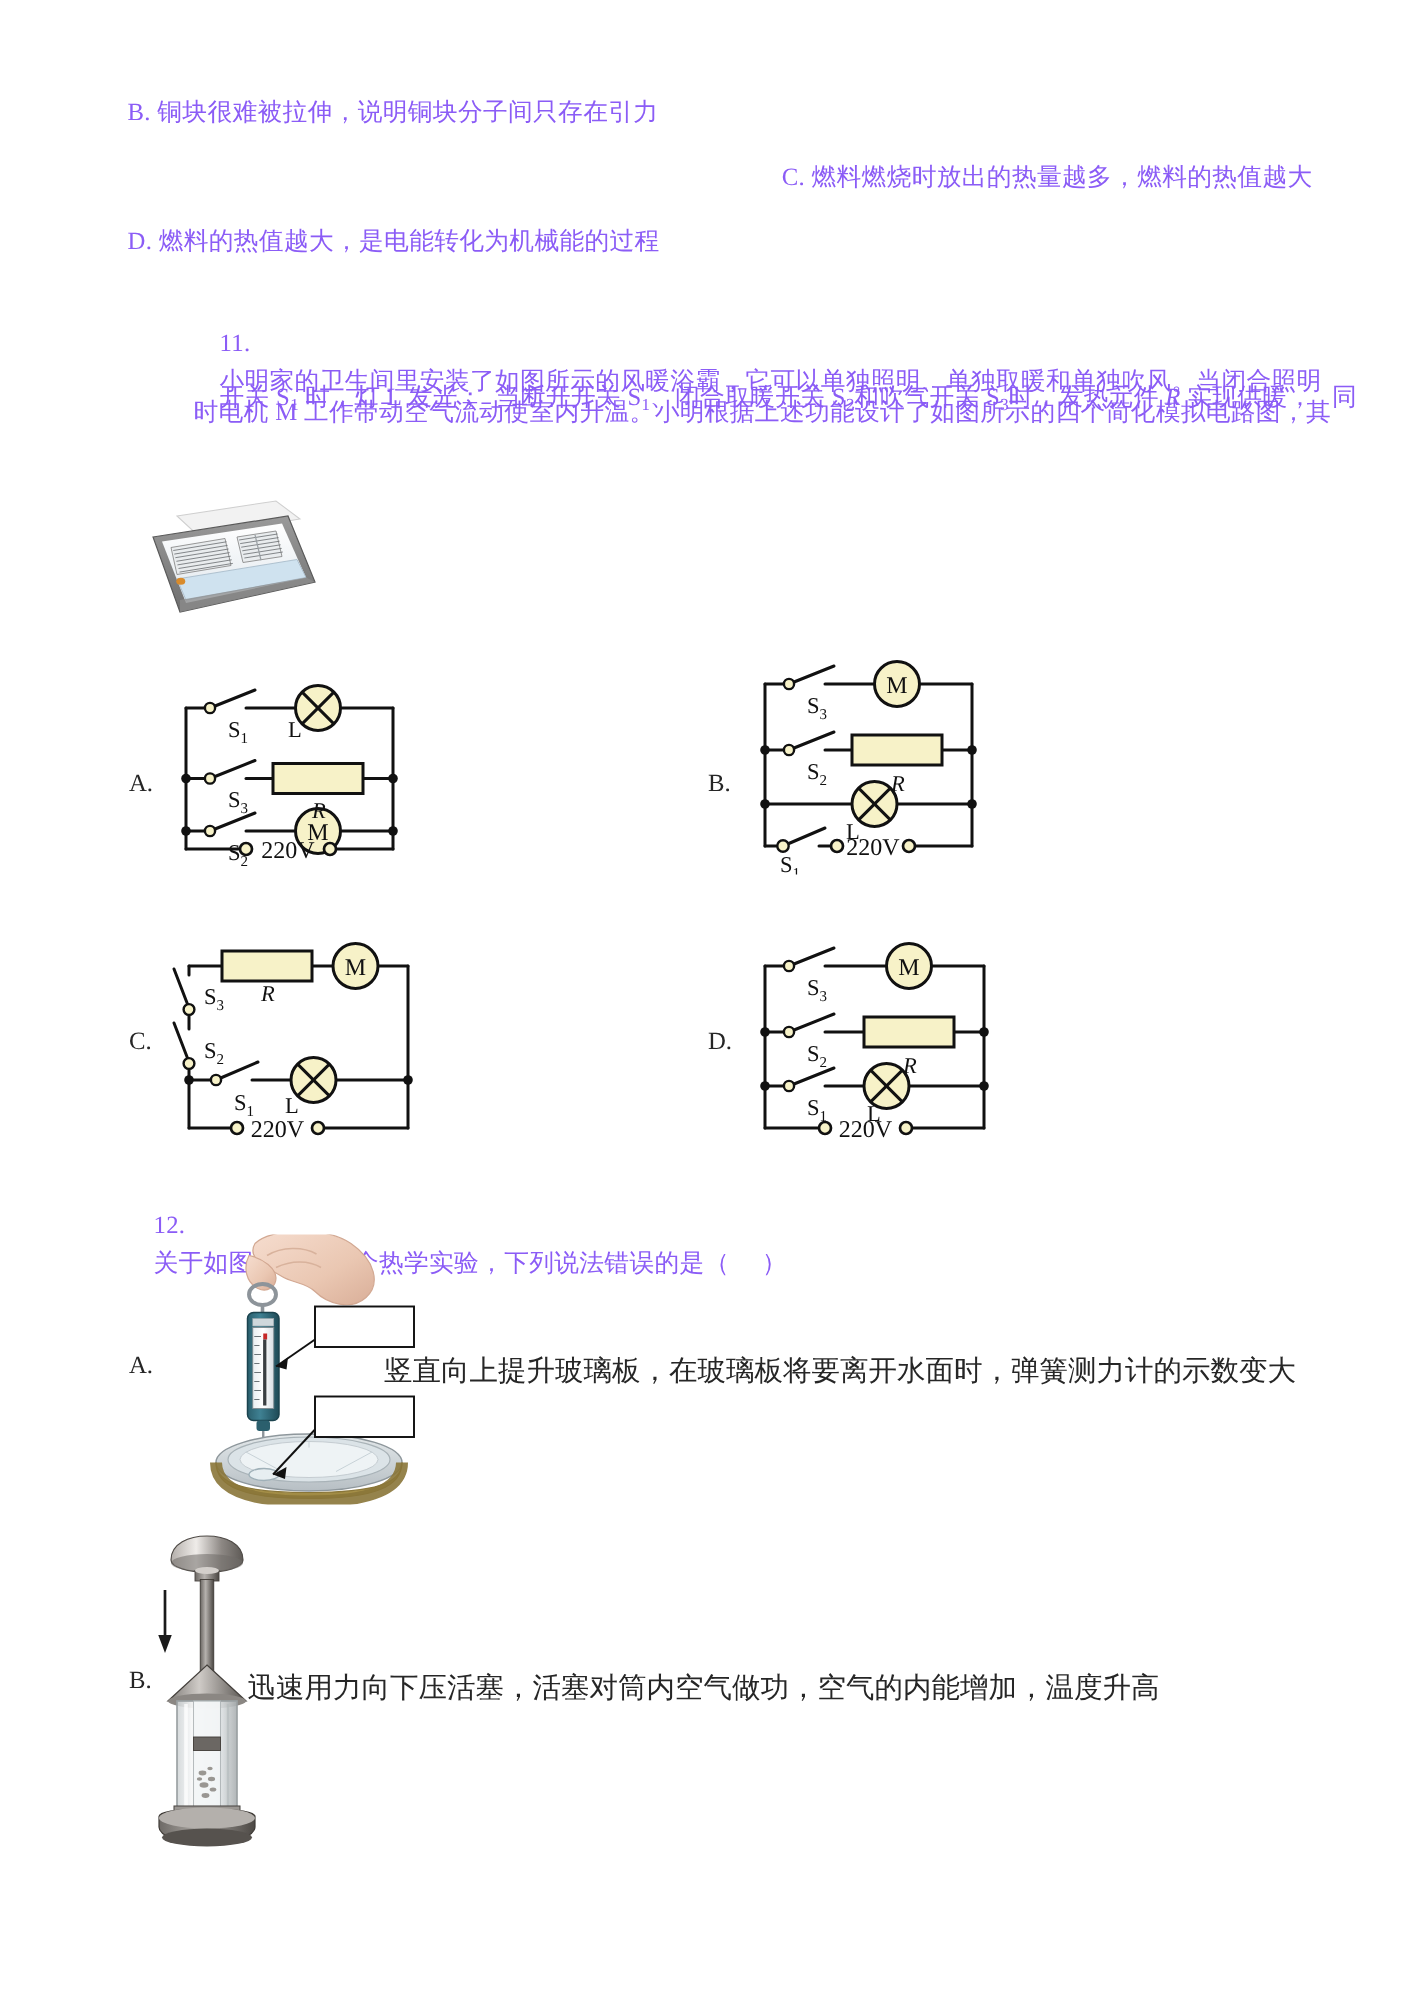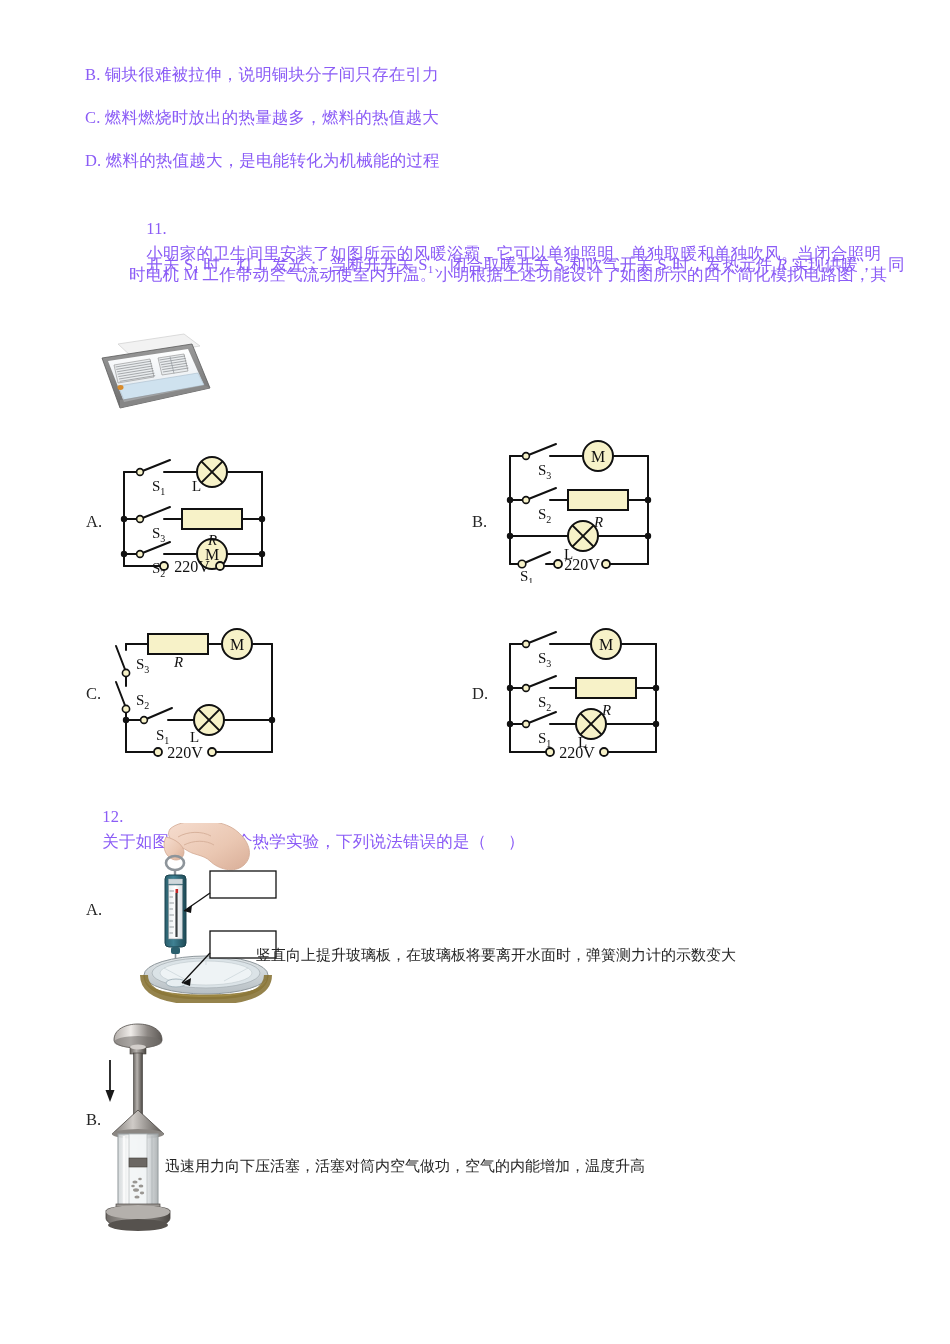--- a/index.html
+++ b/index.html
@@ -57,33 +57,32 @@
 
   
   .heater-wrap { position: absolute; }
 
   
   .expA-wrap { position: absolute; }
   .expB-wrap { position: absolute; }
 
   .txt-right {
     position: absolute;
-    font-size: 15px;
+    font-size: 19px;
     color: #262626;
     white-space: nowrap;
-    margin-top: 45px;
   }
 </style>
 </head>
 <body>
 
 <div class="page">
 
   <div class="qline" style="top:62px;">B. 铜块很难被拉伸，说明铜块分子间只存在引力</div>
-  <div class="qline" style="top:105px;">C. 燃料燃烧时放出的热量越多，燃料的热值越大</div>
+  <div class="qline" style="top:105px;text-align:right;">C. 燃料燃烧时放出的热量越多，燃料的热值越大</div>
   <div class="qline" style="top:148px;">D. 燃料的热值越大，是电能转化为机械能的过程</div>
 
   <div class="qline q-body" style="top:190px;">
     <span>11.</span>
     <span>小明家的卫生间里安装了如图所示的风暖浴霸，它可以单独照明、单独取暖和单独吹风。当闭合照明</span>
   </div>
 
   <div class="qline q-body" style="top:226px;">
     <span>开关 S</span><sub class="sb">1</sub><span> 时，灯 L 发光；  当断开开关 S</span><sub class="sb">1</sub><span>、闭合取暖开关 S</span><sub class="sb">2</sub><span>和吹气开关 S</span><sub class="sb">3</sub><span>时，发热元件 </span><span class="ital">R</span><span> 实现供暖，   同</span>
   </div>

